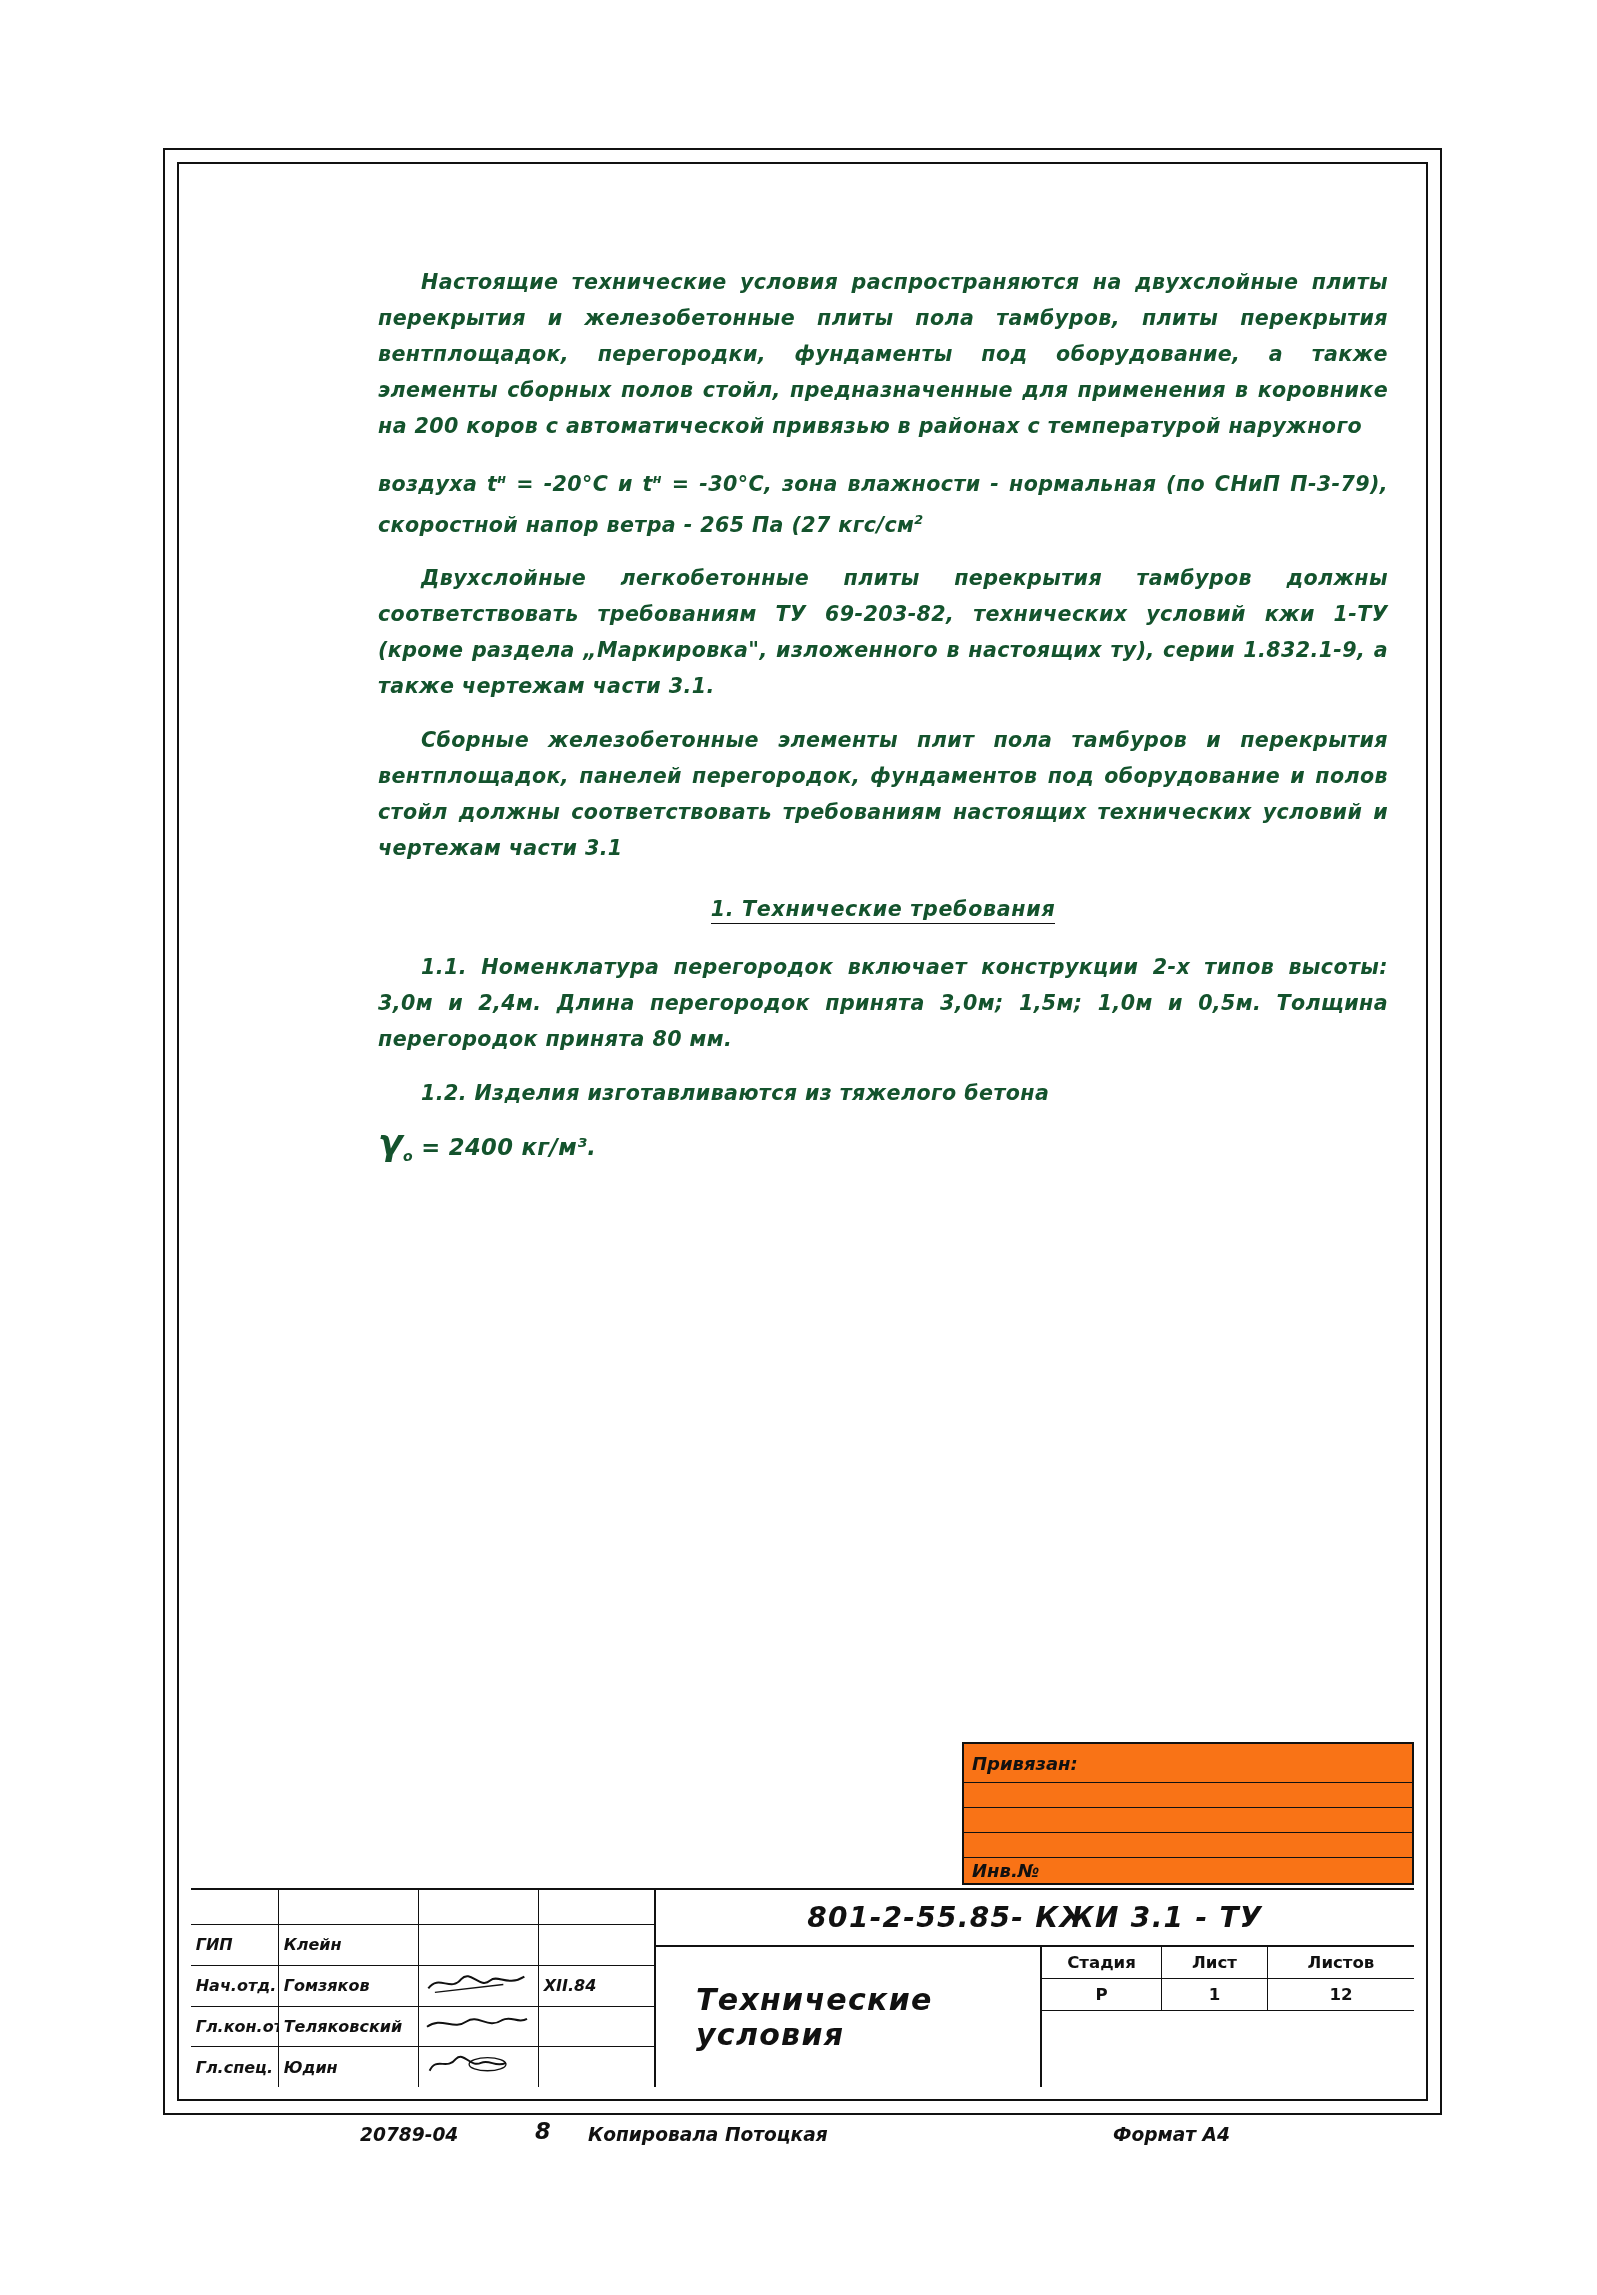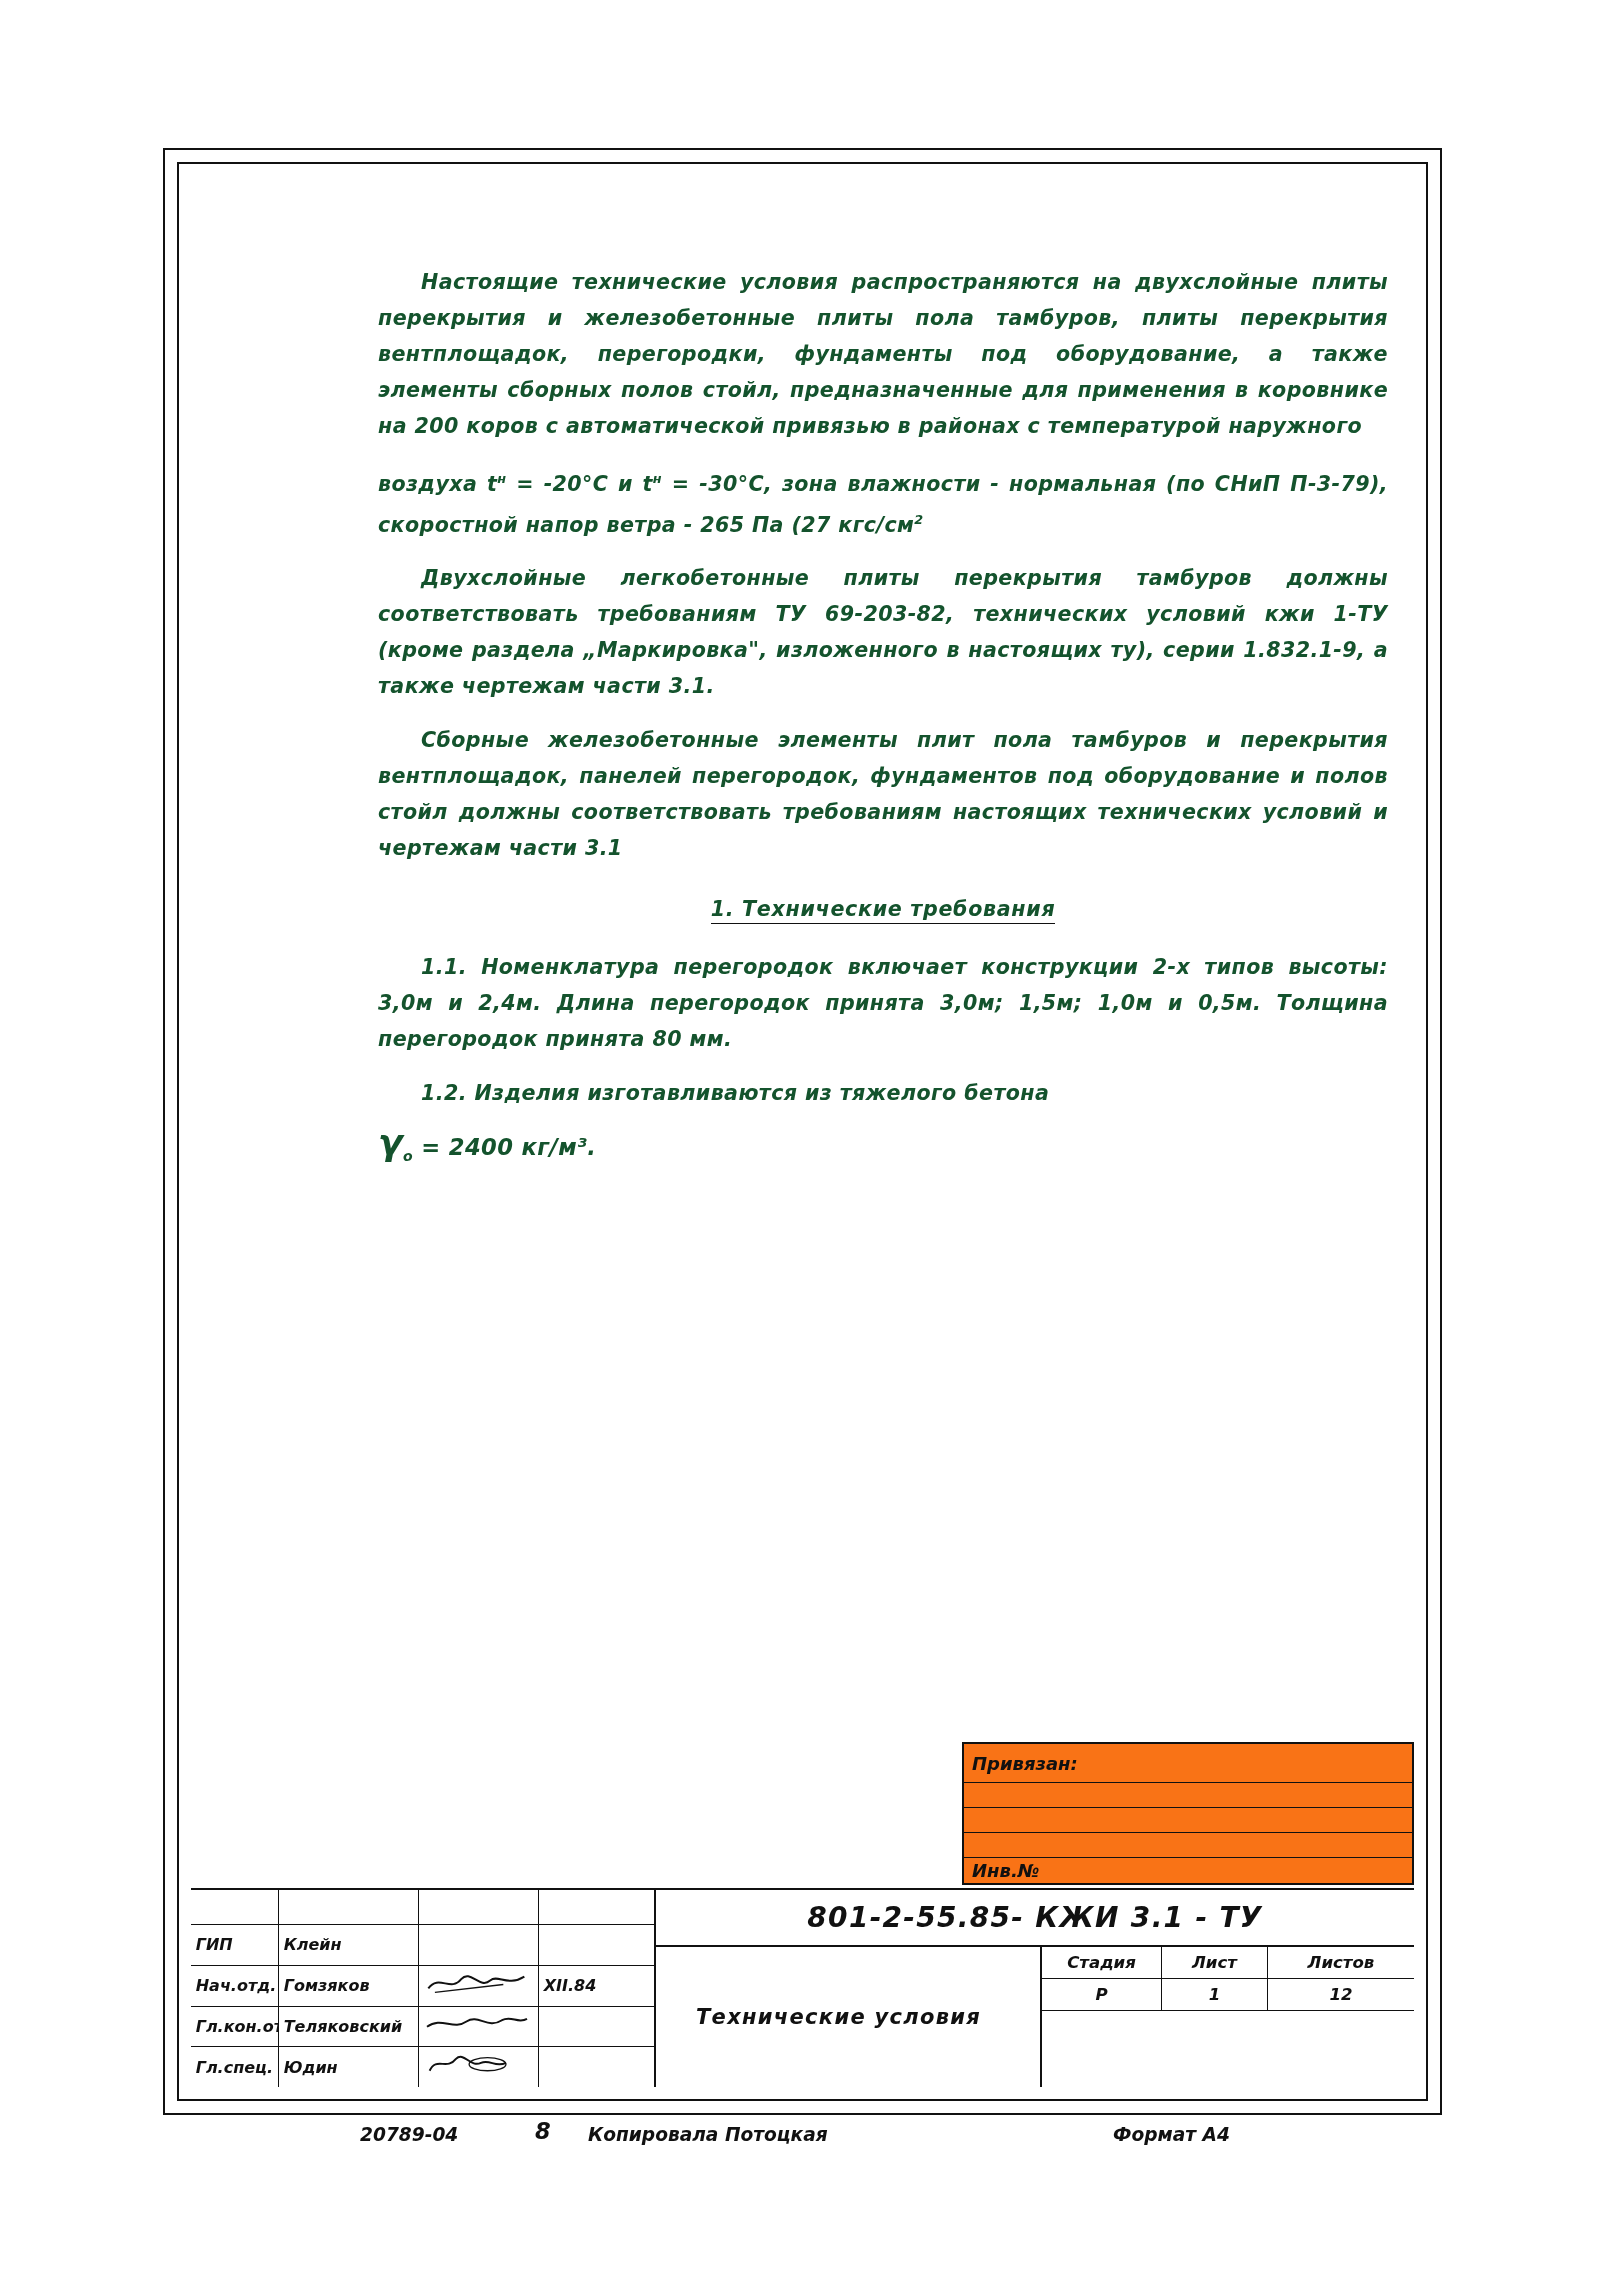--- a/index.html
+++ b/index.html
@@ -208,21 +208,21 @@
     display: flex;
     box-sizing: border-box;
   }
   .doc-title {
     flex: 1;
     display: flex;
     align-items: center;
     padding-left: 40px;
     font-style: italic;
     font-weight: bold;
-    font-size: 21px;
+    font-size: 30px;
     letter-spacing: 1.3px;
     border-right: 2px solid #111;
     box-sizing: border-box;
   }
 
   
   .status-block {
     width: 372px;
     display: flex;
     flex-direction: column;
@@ -233,21 +233,20 @@
     display: flex;
     border-bottom: 1.3px solid #111;
     box-sizing: border-box;
   }
   .status-cell {
     border-right: 1.3px solid #111;
     box-sizing: border-box;
     display: flex;
     align-items: center;
     justify-content: center;
-    font-style: italic;
     font-weight: bold;
     font-size: 16.6px;
   }
   .s1 { width: 120px; }
   .s2 { width: 106px; }
   .s3 { flex: 1; border-right: none; }
   .org-name {
     flex: 1;
     display: flex;
     align-items: center;

